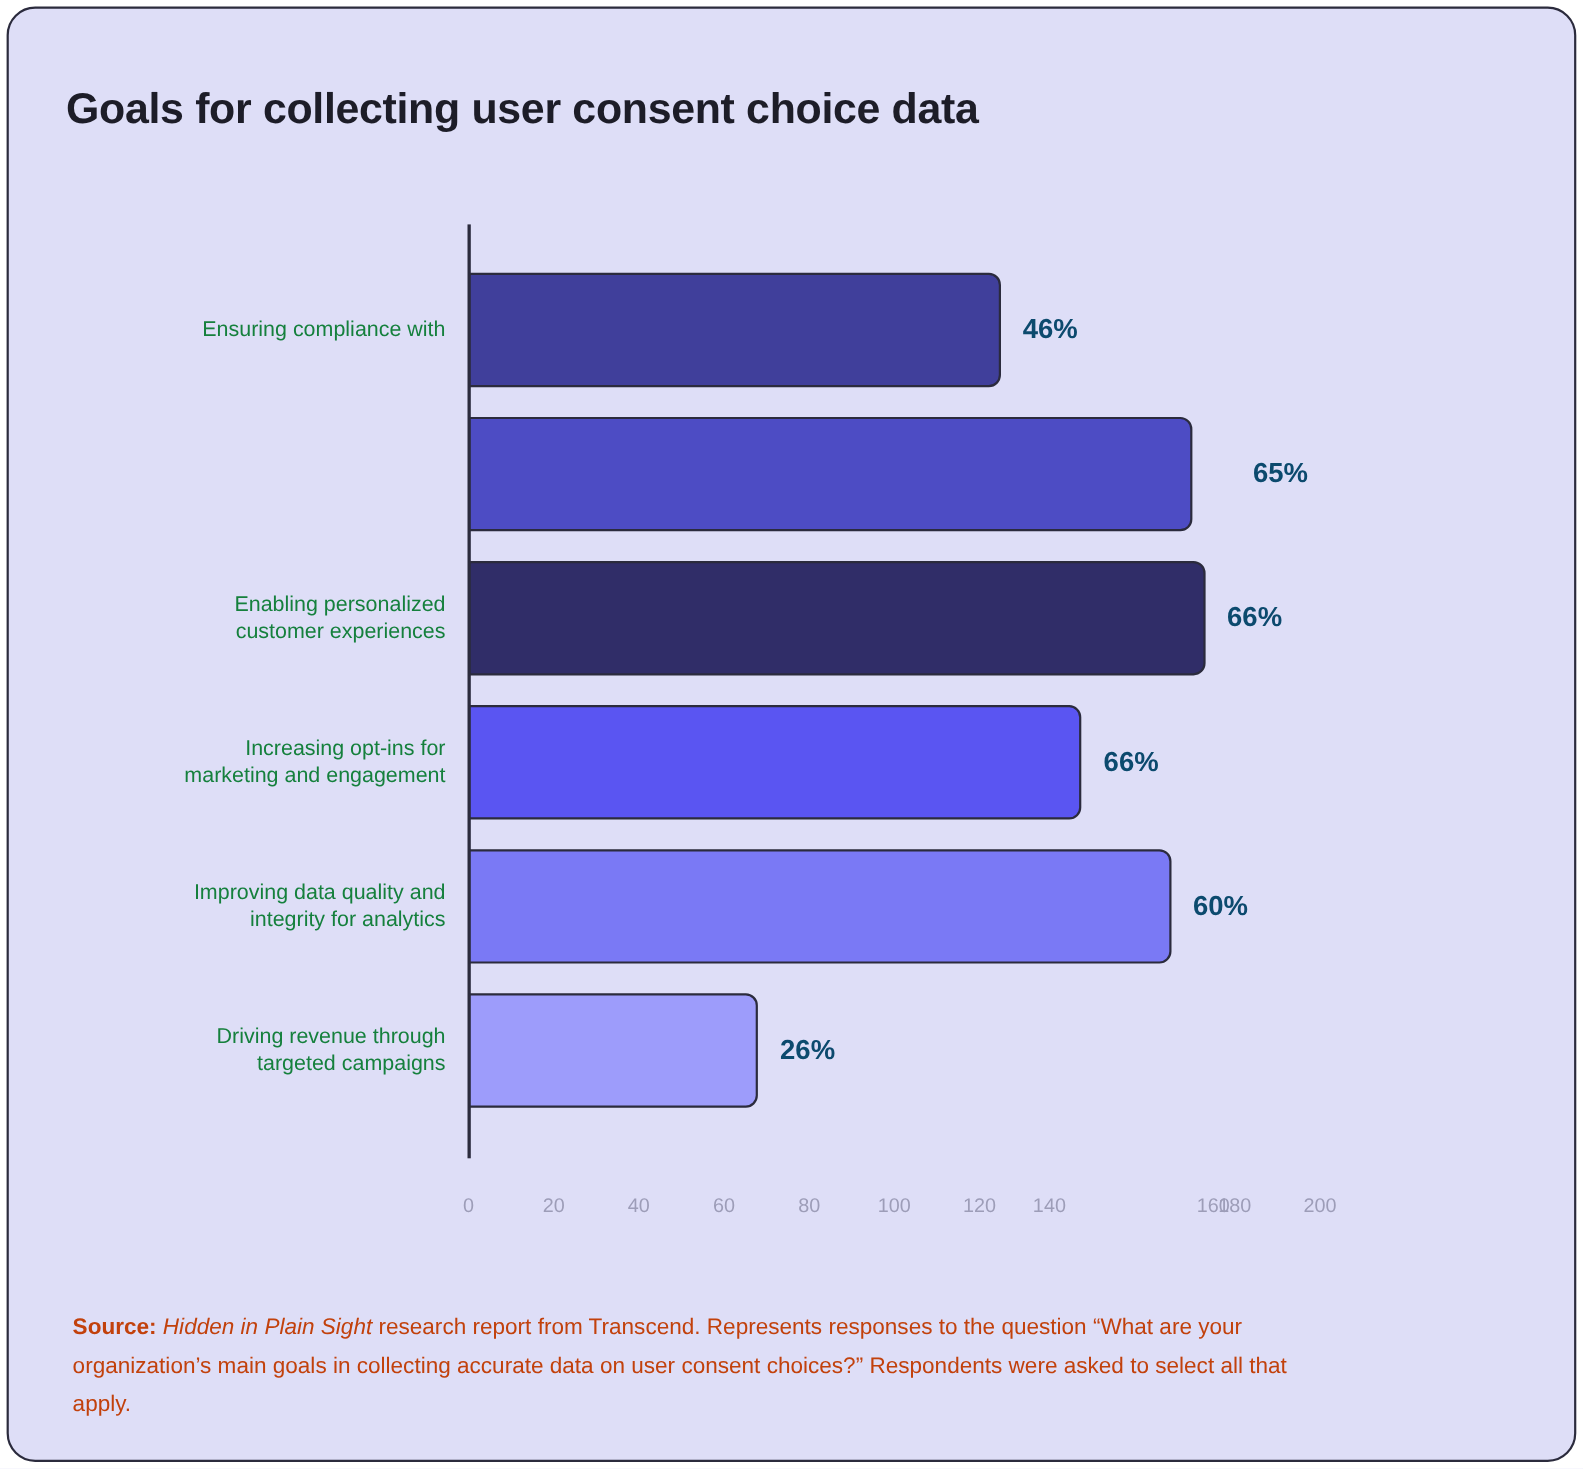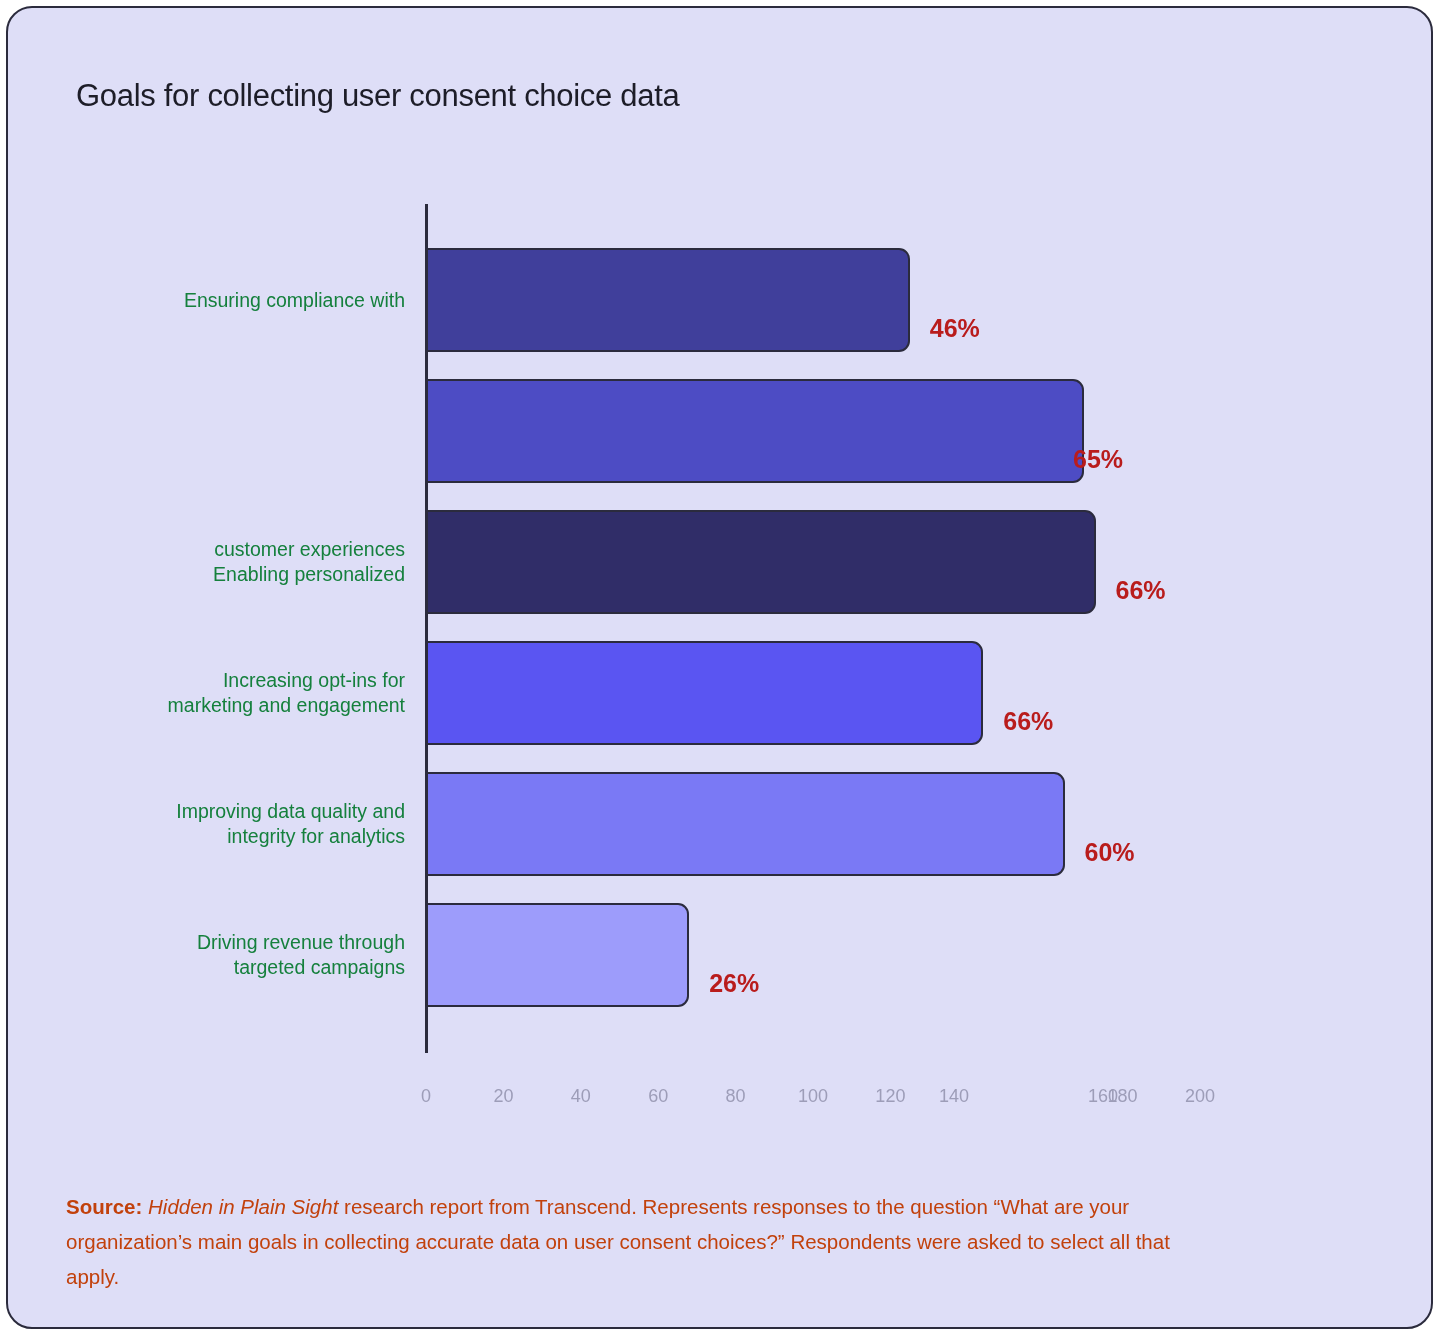--- a/index.html
+++ b/index.html
@@ -13,23 +13,23 @@
     position: absolute;
     left: 6px; top: 6px;
     width: 1427px; height: 1323px;
     background: #dedef7;
     border: 2px solid #2b2b3d;
     border-radius: 26px;
     overflow: hidden;
   }
   #title {
     position: absolute;
-    left: 68px; top: 70px;
-    font-size: 31px;
-    font-weight: normal;
+    left: 52px; top: 70px;
+    font-size: 39px;
+    font-weight: bold;
     color: #1d1d28;
     letter-spacing: -0.3px;
     white-space: nowrap;
   }
   
   #plot {
     position: absolute;
     left: 0; top: 0;
     width: 1427px; height: 1323px;
   }
@@ -62,23 +62,22 @@
     height: 104px;
     border: 2px solid #2b2b3d;
     border-radius: 0 11px 11px 0;
   }
   .bar-value {
     position: absolute;
     top: 50%;
     transform: translateY(-50%);
     font-size: 25px;
     font-weight: bold;
-    color: #b91c1c;
+    color: #0c4a6e;
     white-space: nowrap;
-    margin-top: 28px;
   }
   .tick {
     position: absolute;
     top: 1078px;
     font-size: 18px;
     color: #9d9db8;
     transform: translateX(-50%);
   }
   
   #source {
@@ -104,26 +103,26 @@
     <div id="bars-container">
         <div class="bar-row" style="top: 240px; width: 1427px;">
           <div class="bar-label">
             <div>Ensuring compliance with</div>
           </div>
           <div class="bar-rect" style="width: 483.75px; background: rgb(64, 63, 155); height: 104px;"></div>
           <div class="bar-value" style="left: 921.75px;">46%</div>
         </div>
         <div class="bar-row" style="top: 371px; width: 1427px;">
           <div class="bar-rect" style="width: 657.9px; background: rgb(77, 76, 196); height: 104px;"></div>
-          <div class="bar-value" style="left: 1065px; text-align: right;">65%</div>
+          <div class="bar-value" style="left: 1131px; text-align: right;">65%</div>
         </div>
         <div class="bar-row" style="top: 502px; width: 1427px;">
           <div class="bar-label">
+            <div>Enabling personalized</div>
             <div>customer experiences</div>
-            <div>Enabling personalized</div>
           </div>
           <div class="bar-rect" style="width: 669.51px; background: rgb(48, 45, 104); height: 104px;"></div>
           <div class="bar-value" style="left: 1107.51px;">66%</div>
         </div>
         <div class="bar-row" style="top: 633px; width: 1427px;">
           <div class="bar-label">
             <div>Increasing opt-ins for</div>
             <div>marketing and engagement</div>
           </div>
           <div class="bar-rect" style="width: 557.28px; background: rgb(90, 85, 242); height: 104px;"></div>

